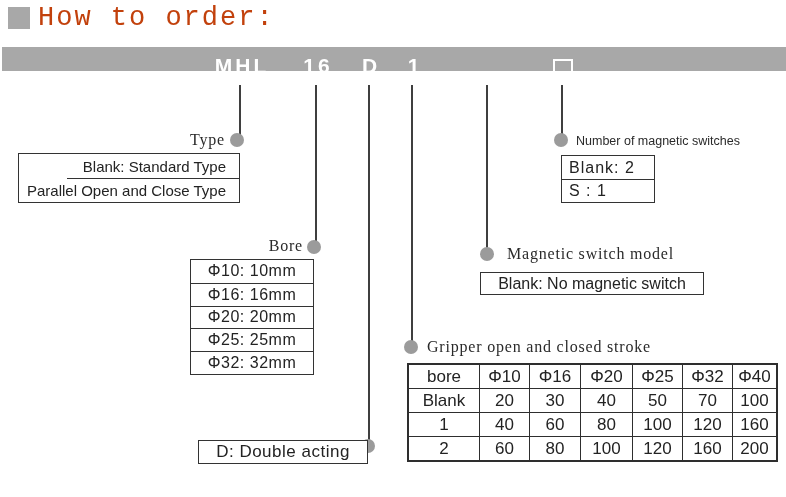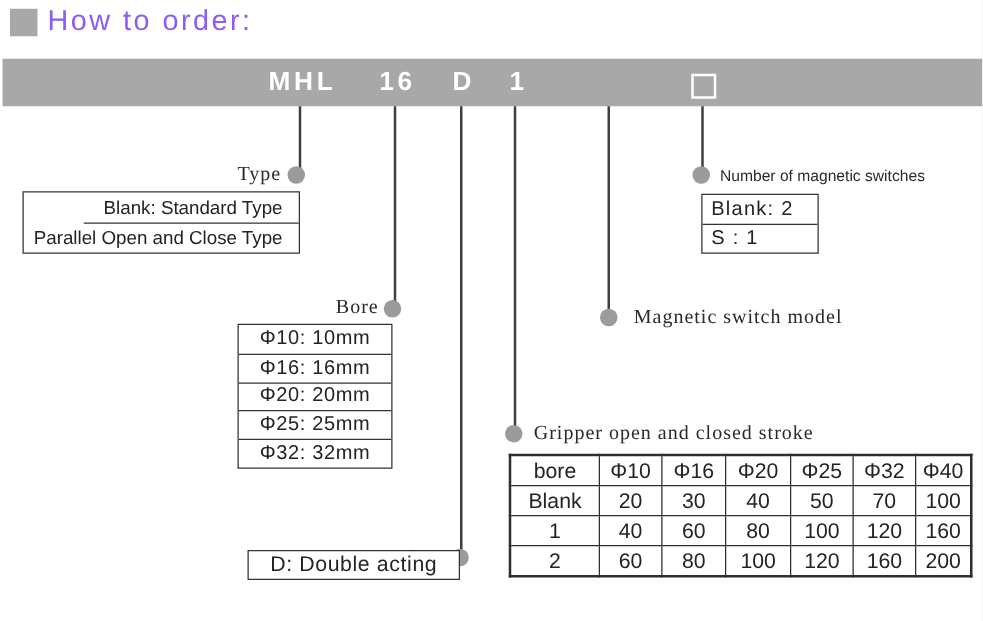--- a/index.html
+++ b/index.html
@@ -11,26 +11,26 @@
     color:#222;
     overflow:hidden;
   }
   
   .bullet-square{
     position:absolute;left:8px;top:7px;width:22px;height:22px;
     background:#a8a8a8;
   }
   .page-title{
     position:absolute;left:38px;top:3px;
-    font-family:Liberation Sans, sans-serif;
-    font-size:23px;letter-spacing:2px;color:#8b5cf6;
+    font-family:Liberation Mono, monospace;
+    font-size:27px;letter-spacing:2px;color:#c2410c;
   }
   
   .order-bar{
-    position:absolute;left:2px;top:47px;width:784px;height:38px;
+    position:absolute;left:2px;top:47px;width:784px;height:24px;
     background:#a8a8a8;
   }
   .seg{
     position:absolute;top:0;height:38px;line-height:38px;
     transform:translateX(-50%);
     color:#ffffff;font-weight:bold;font-size:21px;letter-spacing:3px;
     white-space:nowrap;
   }
   .empty-box{
     position:absolute;left:551px;top:12px;width:16px;height:16px;
@@ -132,20 +132,23 @@
     <div class="optrow">Φ16: 16mm</div>
     <div class="optrow">Φ20: 20mm</div>
     <div class="optrow">Φ25: 25mm</div>
     <div class="optrow">Φ32: 32mm</div>
   </div>
 
   <div class="optbox align-center" id="motion-box">
     <div class="optrow">D: Double acting</div>
   </div>
 
+  <div class="optbox align-center" id="magmodel-box">
+    <div class="optrow">Blank: No magnetic switch</div>
+  </div>
 
   <div class="optbox align-left" id="count-box">
     <div class="optrow">Blank: 2</div>
     <div class="optrow">S : 1</div>
   </div>
 
   <table class="stroke-table">
     <tbody>
       <tr>
         <th style="width:70px">bore</th>

